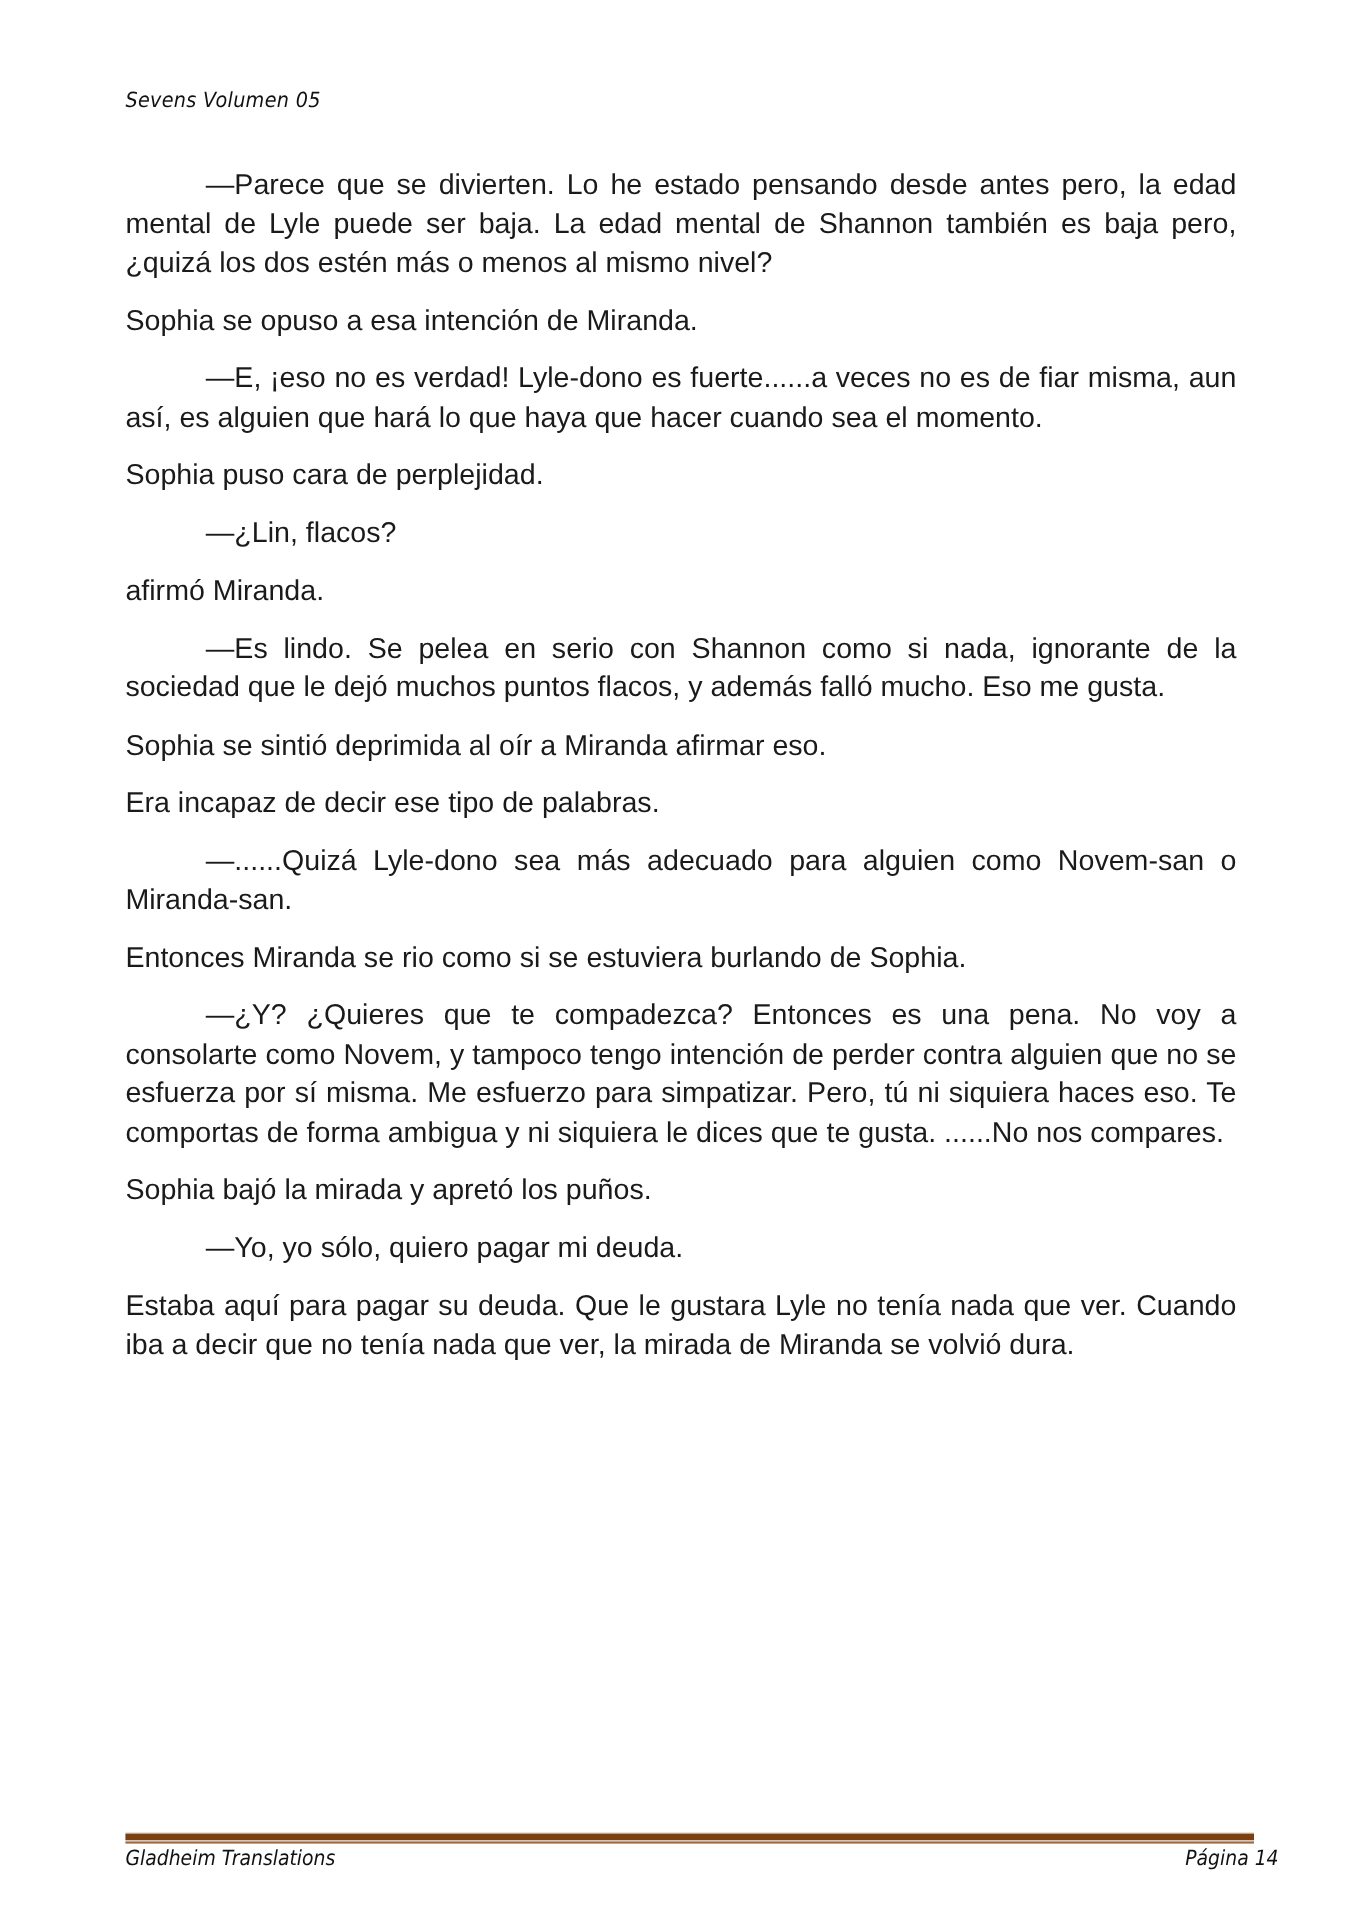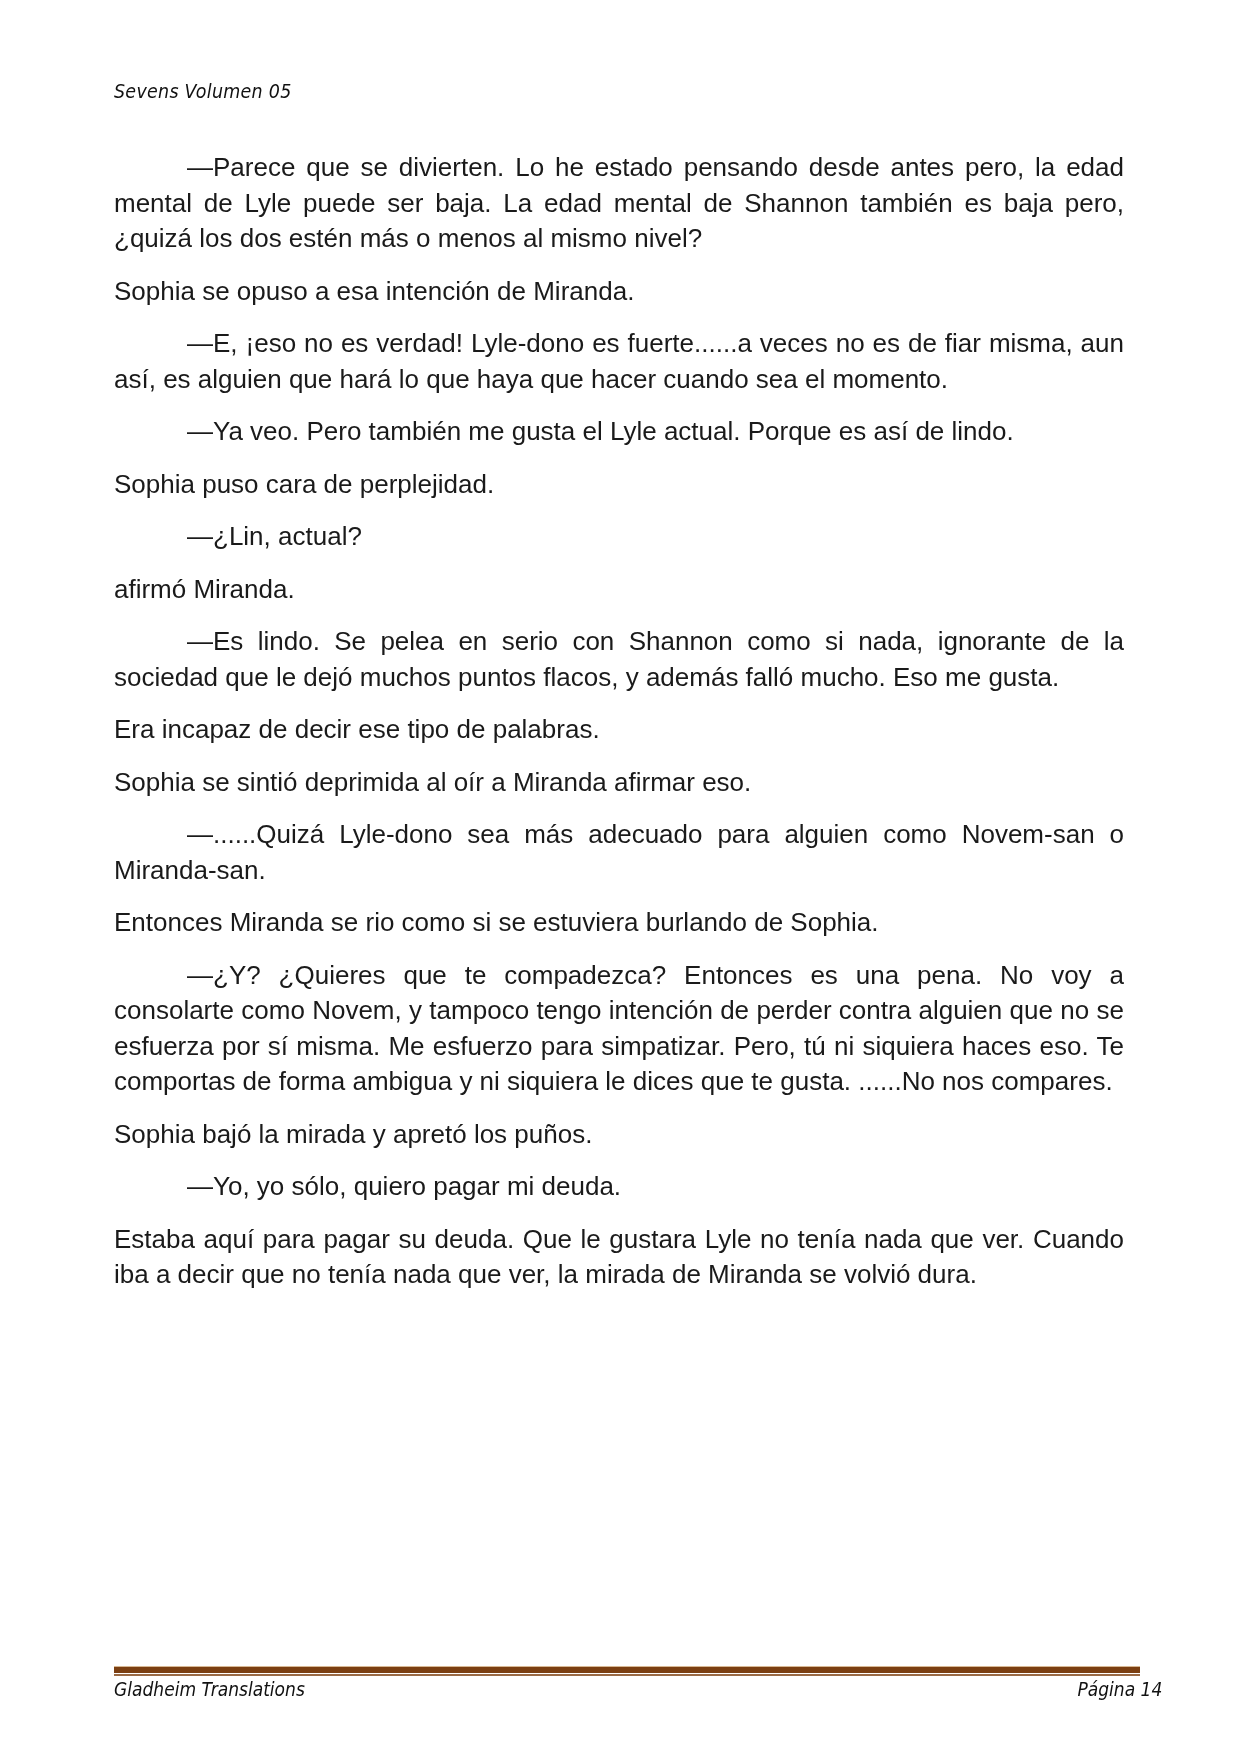--- a/index.html
+++ b/index.html
@@ -35,27 +35,26 @@
 </head>
 <body>
 
 <div class="page">
   <div class="running-header">Sevens Volumen 05</div>
 
   <div class="body-text">
     <p class="dialogue">—Parece que se divierten. Lo he estado pensando desde antes pero, la edad mental de Lyle puede ser baja. La edad mental de Shannon también es baja pero, ¿quizá los dos estén más o menos al mismo nivel?</p>
     <p class="narration">Sophia se opuso a esa intención de Miranda.</p>
     <p class="dialogue">—E, ¡eso no es verdad! Lyle-dono es fuerte......a veces no es de fiar misma, aun así, es alguien que hará lo que haya que hacer cuando sea el momento.</p>
-    <p class="dialogue">—Ya veo. Pero también me gusta el Lyle actual. Porque es así de lindo.</p>
     <p class="narration">Sophia puso cara de perplejidad.</p>
-    <p class="dialogue">—¿Lin, actual?</p>
+    <p class="dialogue">—¿Lin, flacos?</p>
     <p class="narration">afirmó Miranda.</p>
     <p class="dialogue">—Es lindo. Se pelea en serio con Shannon como si nada, ignorante de la sociedad que le dejó muchos puntos flacos, y además falló mucho. Eso me gusta.</p>
+    <p class="narration">Sophia se sintió deprimida al oír a Miranda afirmar eso.</p>
     <p class="narration">Era incapaz de decir ese tipo de palabras.</p>
-    <p class="narration">Sophia se sintió deprimida al oír a Miranda afirmar eso.</p>
     <p class="dialogue">—......Quizá Lyle-dono sea más adecuado para alguien como Novem-san o Miranda-san.</p>
     <p class="narration">Entonces Miranda se rio como si se estuviera burlando de Sophia.</p>
     <p class="dialogue">—¿Y? ¿Quieres que te compadezca? Entonces es una pena. No voy a consolarte como Novem, y tampoco tengo intención de perder contra alguien que no se esfuerza por sí misma. Me esfuerzo para simpatizar. Pero, tú ni siquiera haces eso. Te comportas de forma ambigua y ni siquiera le dices que te gusta. ......No nos compares.</p>
     <p class="narration">Sophia bajó la mirada y apretó los puños.</p>
     <p class="dialogue">—Yo, yo sólo, quiero pagar mi deuda.</p>
     <p class="narration">Estaba aquí para pagar su deuda. Que le gustara Lyle no tenía nada que ver. Cuando iba a decir que no tenía nada que ver, la mirada de Miranda se volvió dura.</p>
   </div>
 
   <div class="footer-rule">
     <div class="thin-top"></div>

